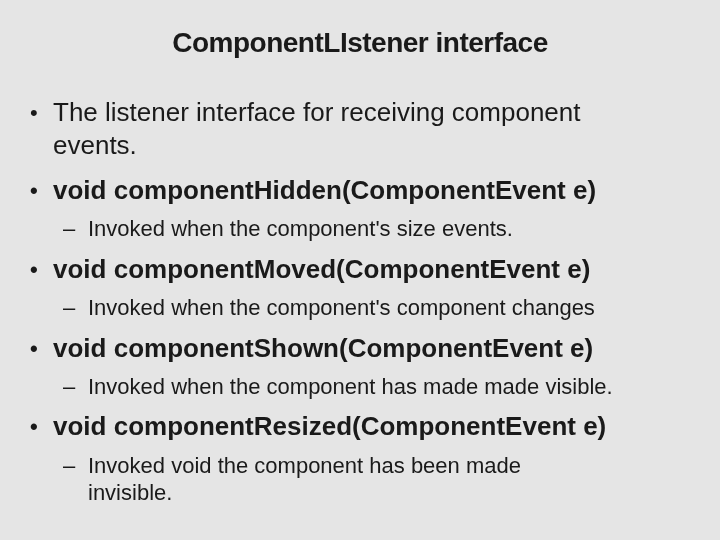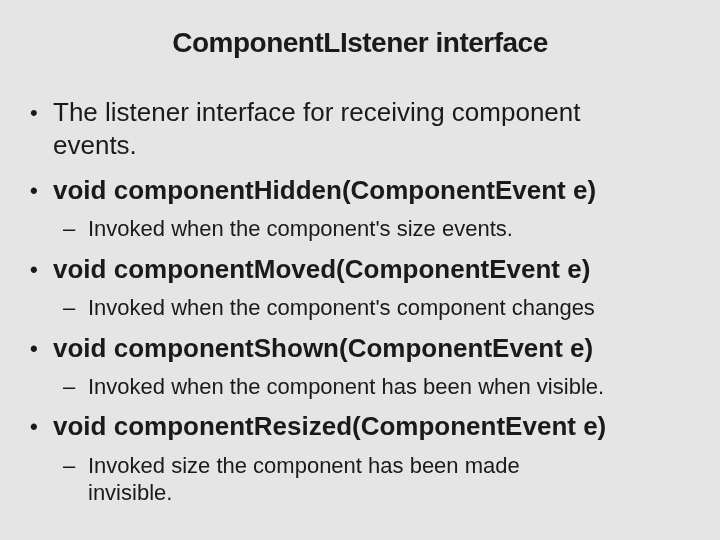--- a/index.html
+++ b/index.html
@@ -97,28 +97,28 @@
       <span class="text">Invoked when the component's component changes</span>
     </div>
 
     <div class="li l1 bold">
       <span class="marker">•</span>
       <span class="text">void componentShown(ComponentEvent e)</span>
     </div>
 
     <div class="li l2">
       <span class="marker">–</span>
-      <span class="text">Invoked when the component has been when visible.</span>
+      <span class="text">Invoked when the component has made made visible.</span>
     </div>
 
     <div class="li l1 bold">
       <span class="marker">•</span>
       <span class="text">void componentResized(ComponentEvent e)</span>
     </div>
 
     <div class="li l2">
       <span class="marker">–</span>
-      <span class="text">Invoked size the component has been made
+      <span class="text">Invoked void the component has been made
 invisible.</span>
     </div>
 
   </div>
 </div>
 
 </body></html>

